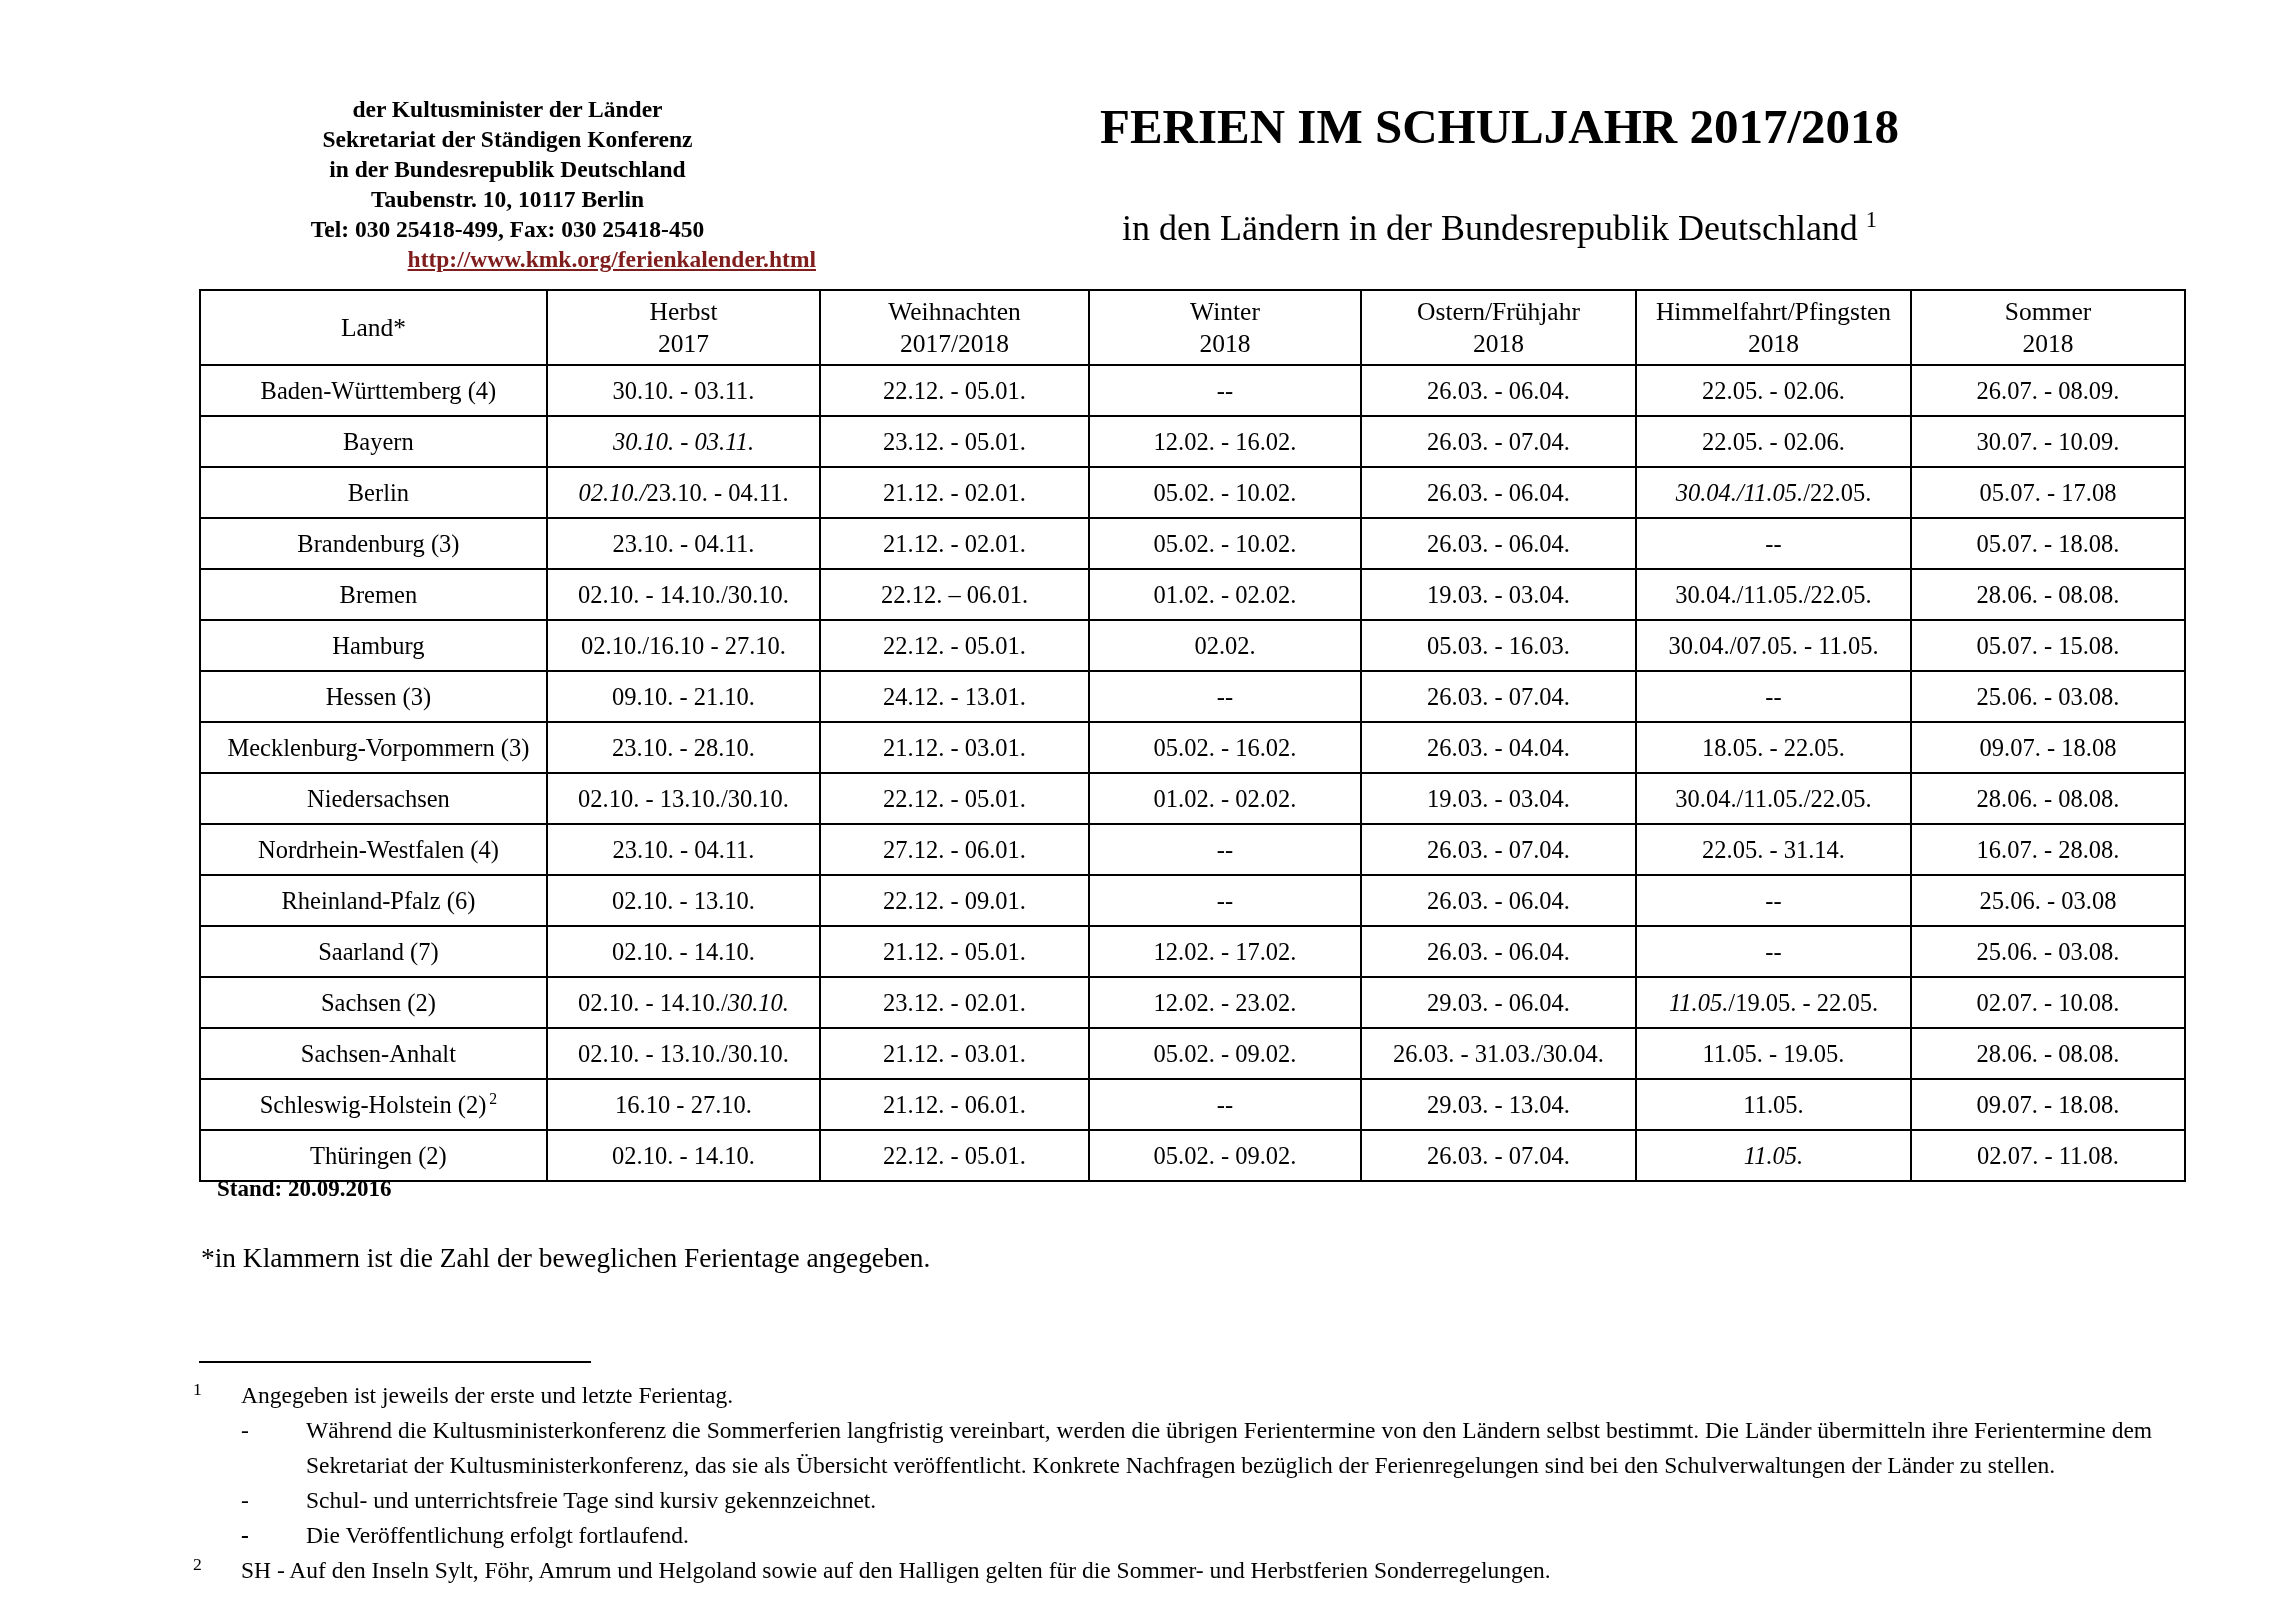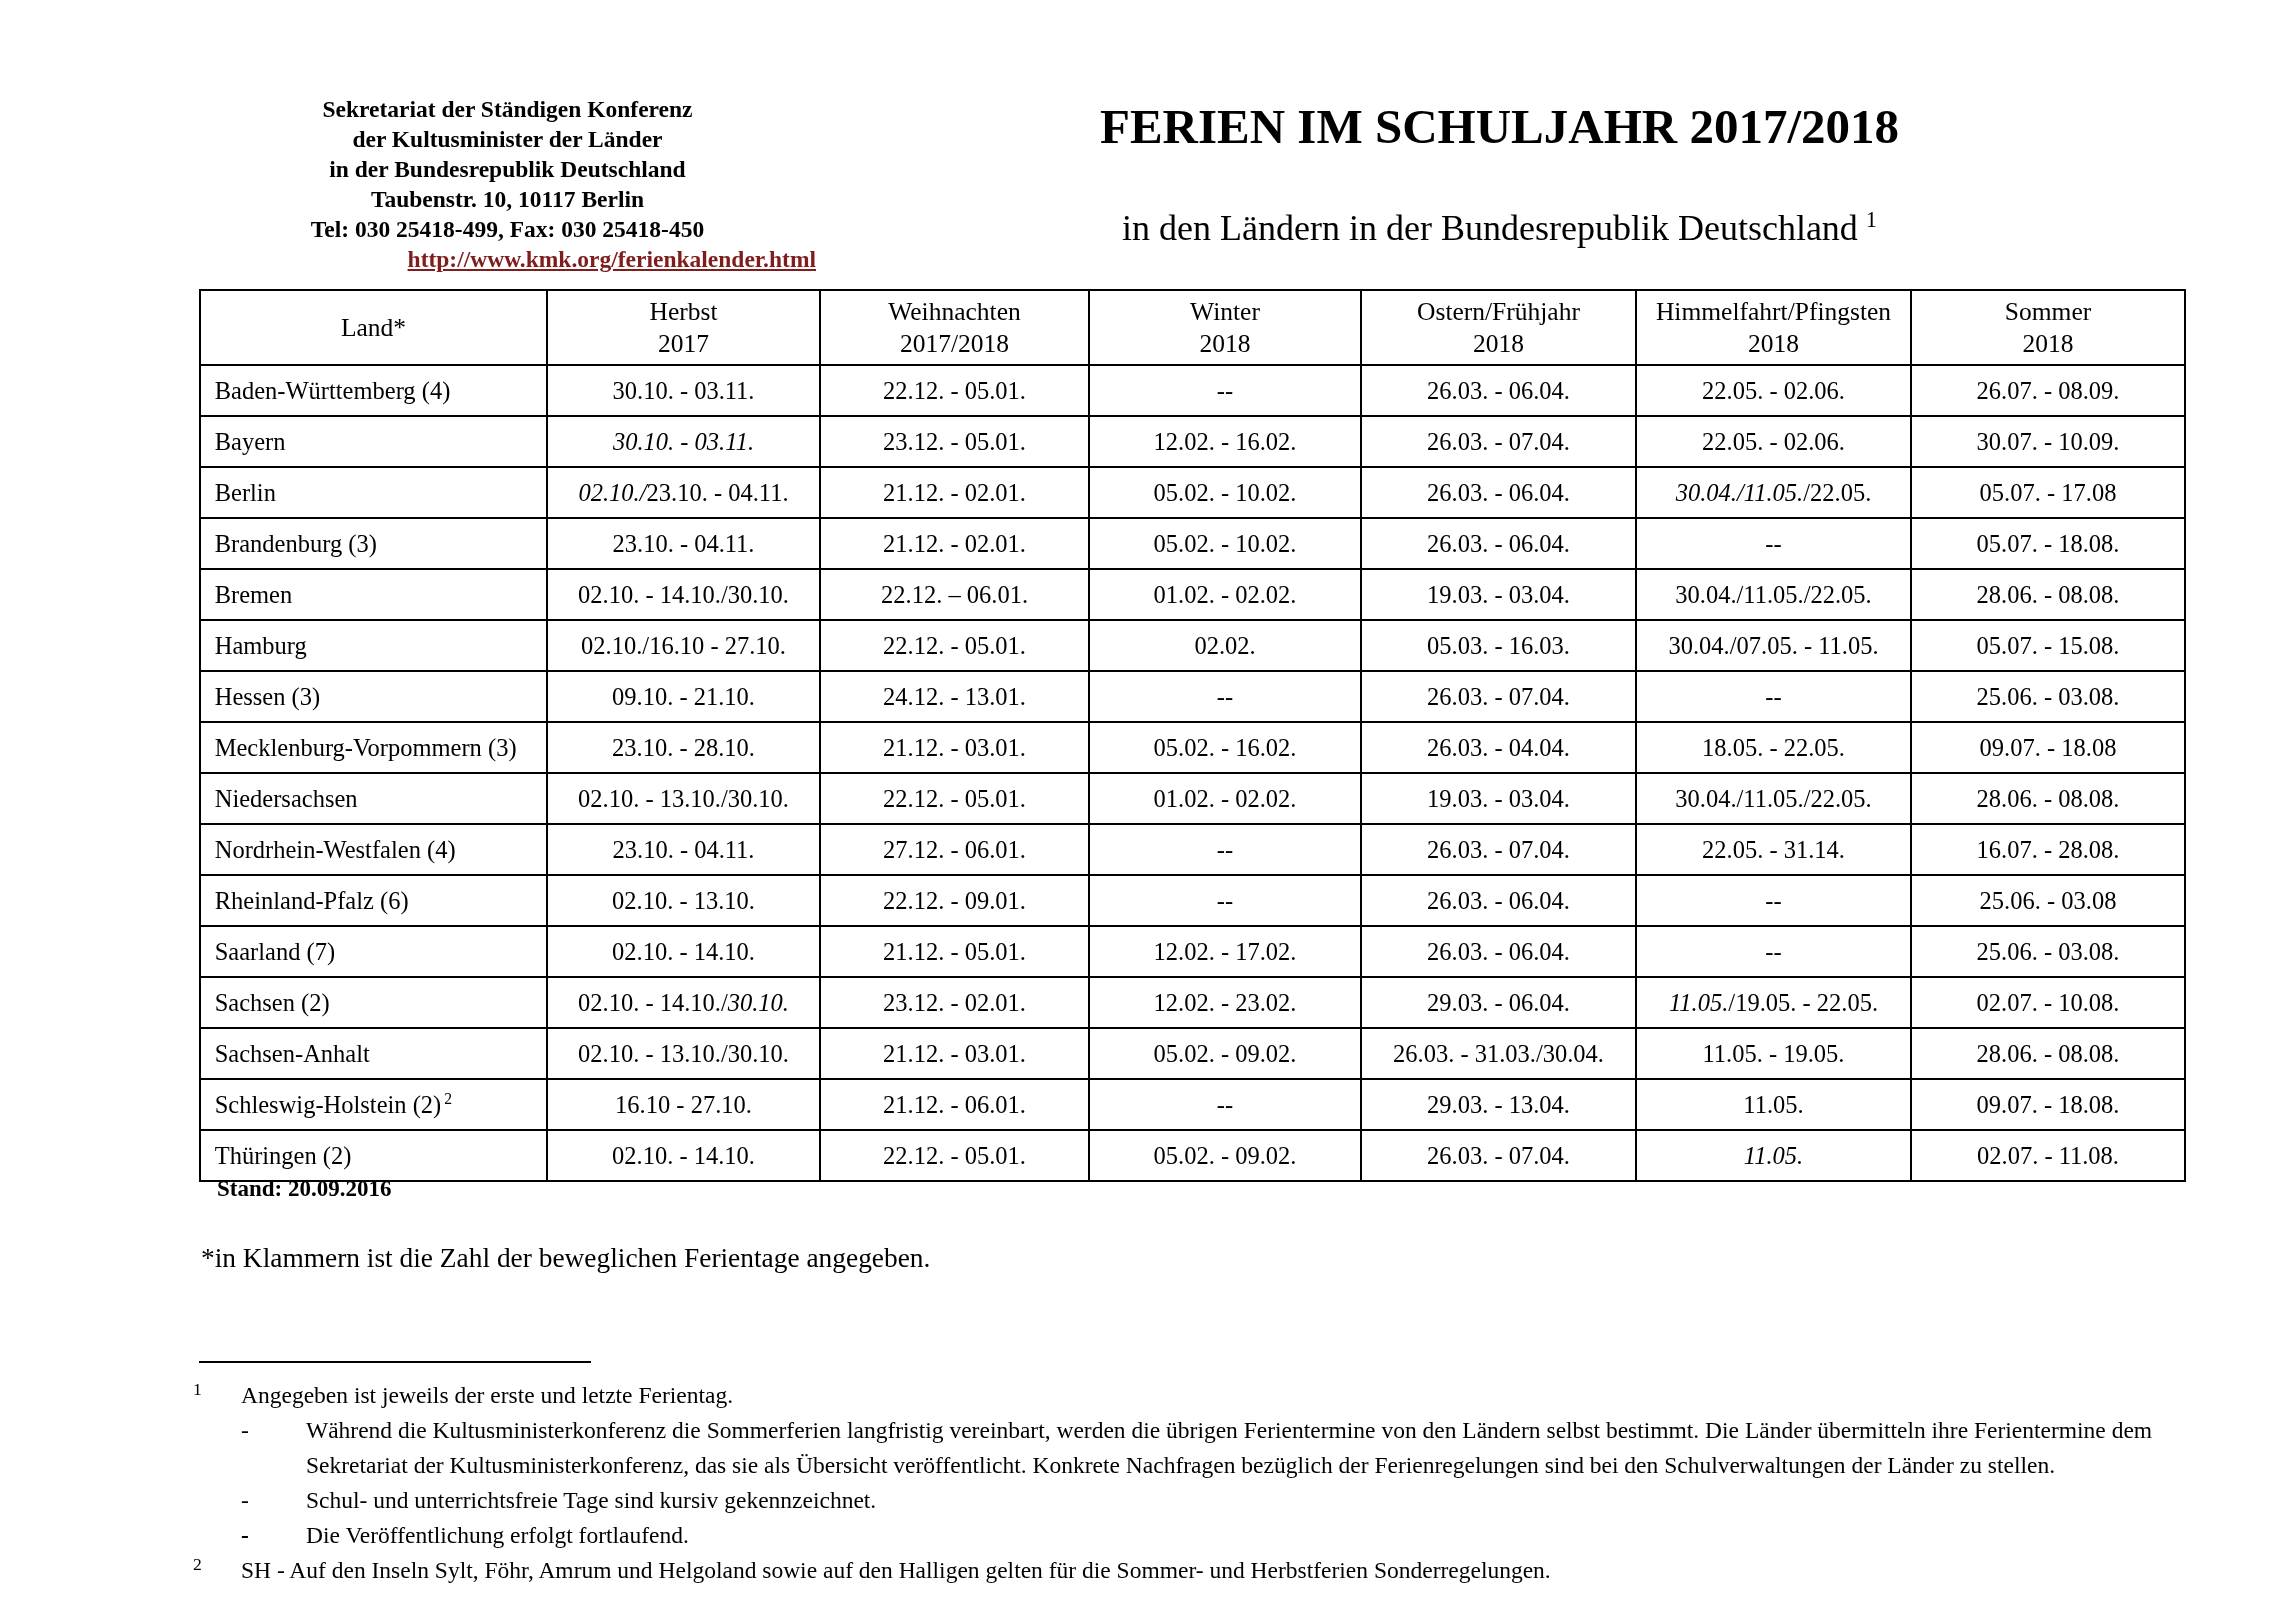--- a/index.html
+++ b/index.html
@@ -29,21 +29,21 @@
   }
   table.holiday th, table.holiday td { border:2px solid #000; }
   table.holiday thead th {
     height:71px; font-weight:normal; font-size:25.5px; line-height:32px;
     vertical-align:middle; text-align:center; border-bottom:2.9px solid #000;
   }
   table.holiday tbody td {
     height:49px; font-size:24.5px; text-align:center; vertical-align:middle;
     padding:0 3.9px; white-space:nowrap;
   }
-  table.holiday tbody td.land { text-align:left; padding-left:13.7px; }
+  table.holiday tbody td.land { text-align:center; padding-left:13.7px; }
   table.holiday tbody td.land sup { font-size:15.7px; margin-left:2.9px; }
   .itc { font-style:italic; }
 
   
   .stand { position:absolute; left:217px; top:1176px; font-size:23px; font-weight:bold; }
   .note  { position:absolute; left:201px; top:1243px; font-size:27.4px; }
   .fnsep { position:absolute; left:199px; top:1361px; width:392px; border-top:2.9px solid #000; }
 
   .footnotes { position:absolute; left:193px; top:1378px; width:2050px; font-size:23.5px; line-height:35px; }
   .fn { position:relative; }
@@ -53,22 +53,22 @@
   .fn-dash { flex:0 0 65px; }
   .fn-dash.bold { font-weight:bold; }
   .fn-item-text { flex:1; }
 </style>
 </head>
 <body>
 
 <div class="page">
 
   <div class="sender">
+    <span>der Kultusminister der Länder</span>
     <span>Sekretariat der Ständigen Konferenz</span>
-    <span>der Kultusminister der Länder</span>
     <span>in der Bundesrepublik Deutschland</span>
     <span>Taubenstr. 10, 10117 Berlin</span>
     <span>Tel: 030 25418-499, Fax: 030 25418-450</span>
     <a href="#">http://www.kmk.org/ferienkalender.html</a>
   </div>
 
   <div class="titleblock">
     <div class="title">FERIEN IM SCHULJAHR 2017/2018</div>
     <div class="subtitle">
       <span>in den Ländern in der Bundesrepublik Deutschland</span><sup>1</sup>

